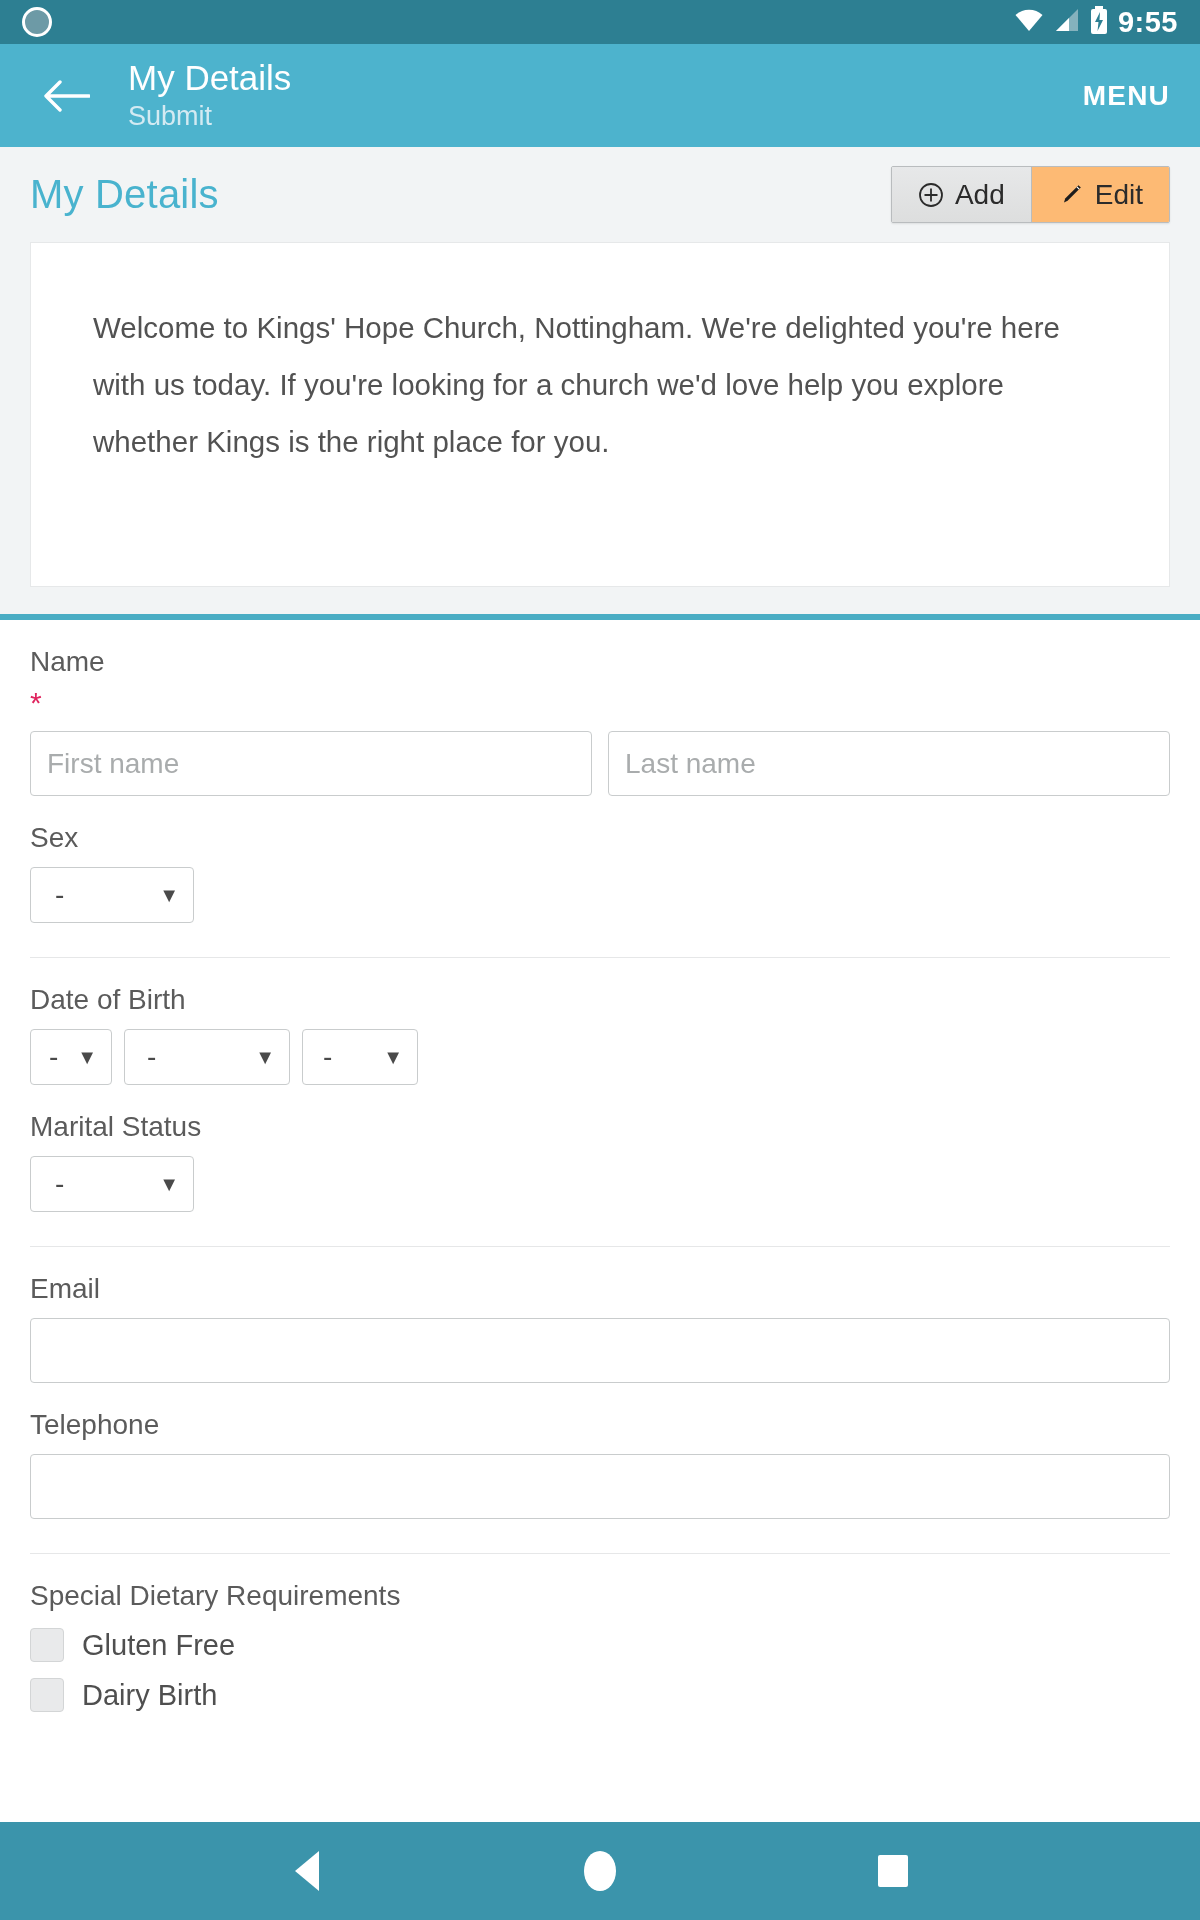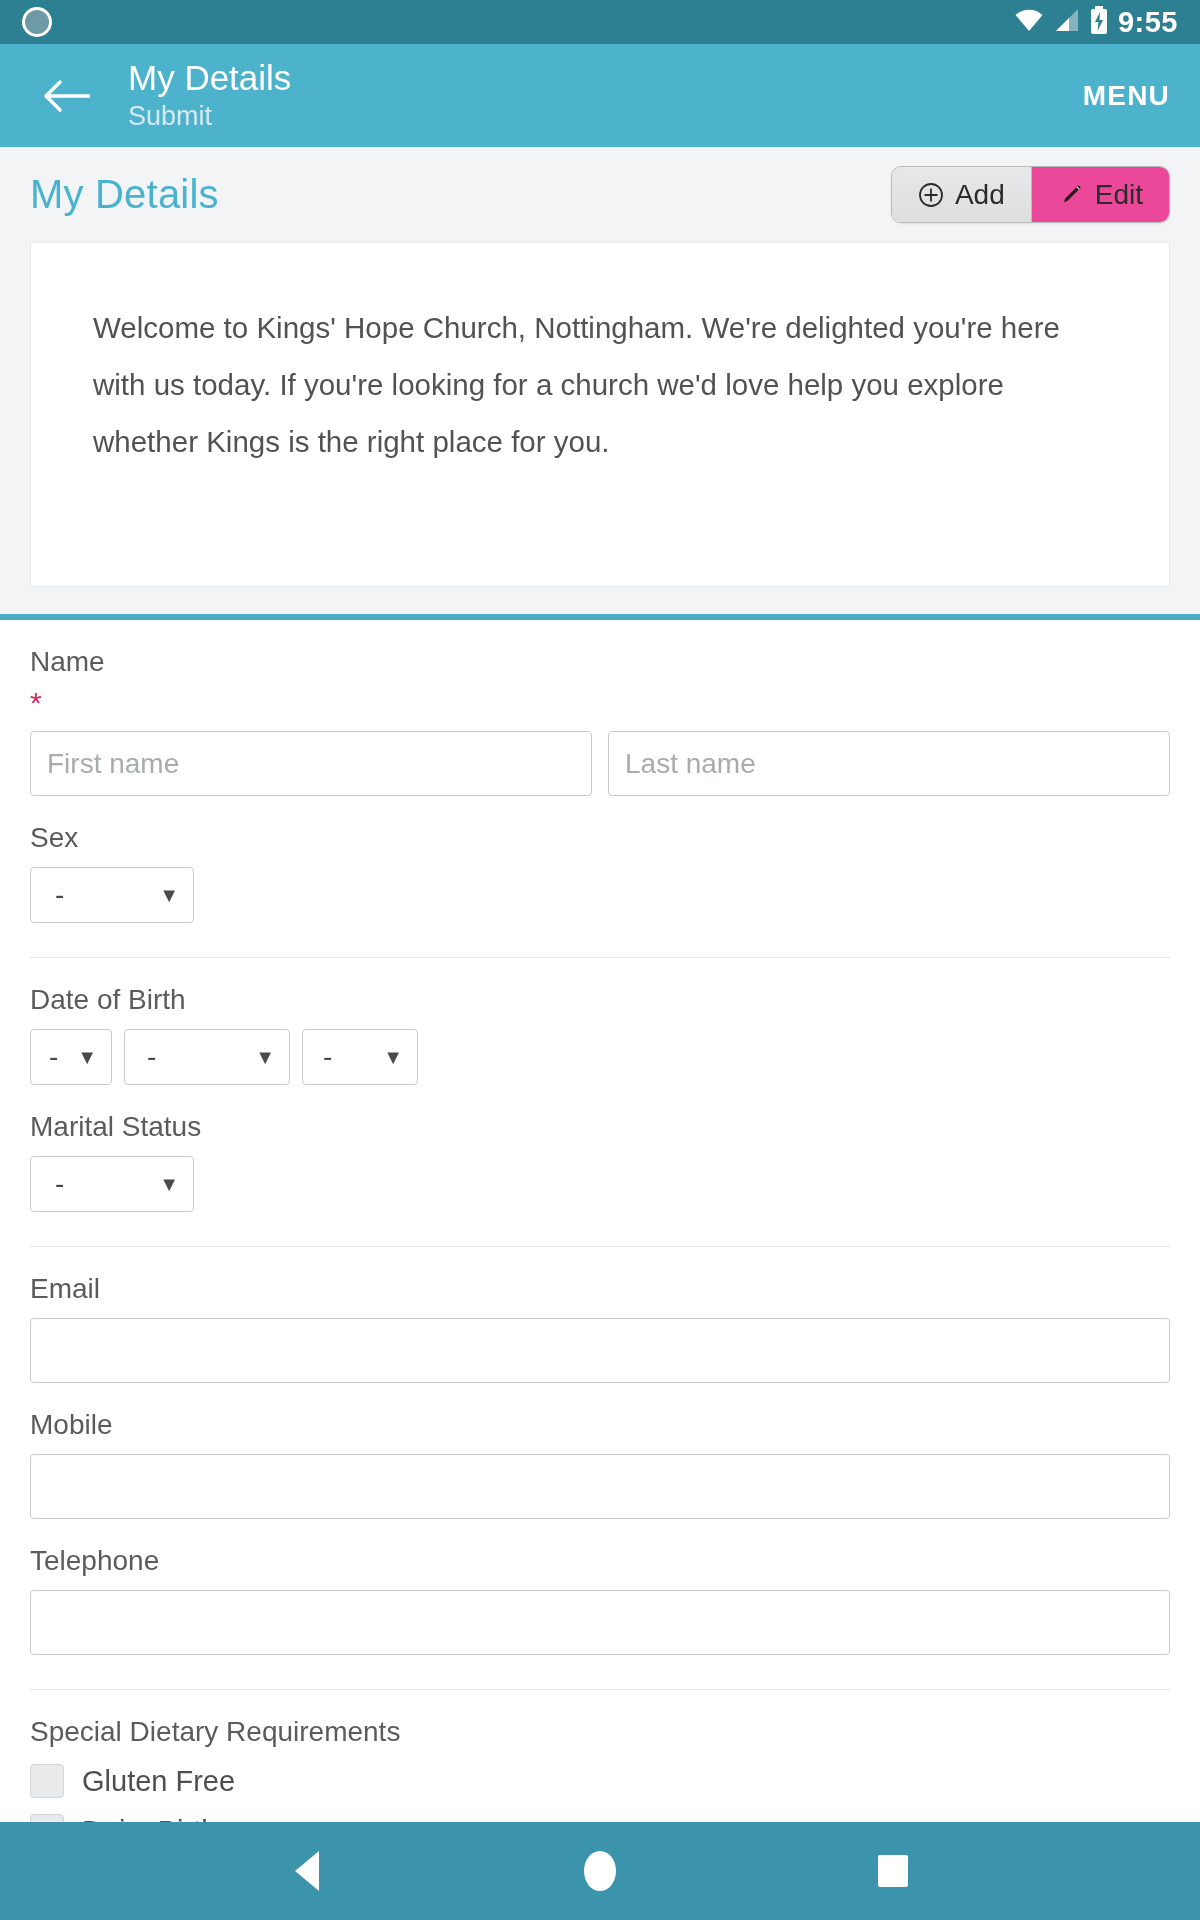--- a/index.html
+++ b/index.html
@@ -93,34 +93,34 @@
   .page-title {
     font-size: 40px;
     color: #49b3ce;
     font-weight: normal;
     letter-spacing: 0.2px;
   }
   .seg-group {
     margin-left: auto;
     display: flex;
     border: 1px solid #b9bcbe;
-    border-radius: 10px;
+    border-radius: 2px;
     overflow: hidden;
     height: 57px;
     box-shadow: 0 1px 2px rgba(0,0,0,0.09);
   }
   .seg-btn {
     display: flex;
     align-items: center;
     justify-content: center;
     gap: 11px;
     padding: 0 26px;
     font-size: 28px;
     color: #2b2b2b;
-    background: #ec4899;
+    background: #fdba74;
   }
   .seg-btn.selected {
     background: linear-gradient(#e7e8e9, #dddede);
     border-right: 1px solid #b9bcbe;
   }
   .seg-icon { display: flex; align-items: center; }
 
   
   .welcome-wrap {
     background: #f2f4f5;
@@ -398,24 +398,20 @@
       </div>
     </div>
 
     <div class="hr hr-wide"></div>
 
     <div class="field-group">
       <div class="field-label">Email</div>
       <input class="text-input" type="text" style="">
     </div>
 
-    <div class="field-group">
-      <div class="field-label">Mobile</div>
-      <input class="text-input" type="text" style="">
-    </div>
 
     <div class="field-group">
       <div class="field-label">Telephone</div>
       <input class="text-input" type="text" style="">
     </div>
 
     <div class="hr hr-wide"></div>
 
     <div class="field-group">
       <div class="field-label">Special Dietary Requirements</div>

